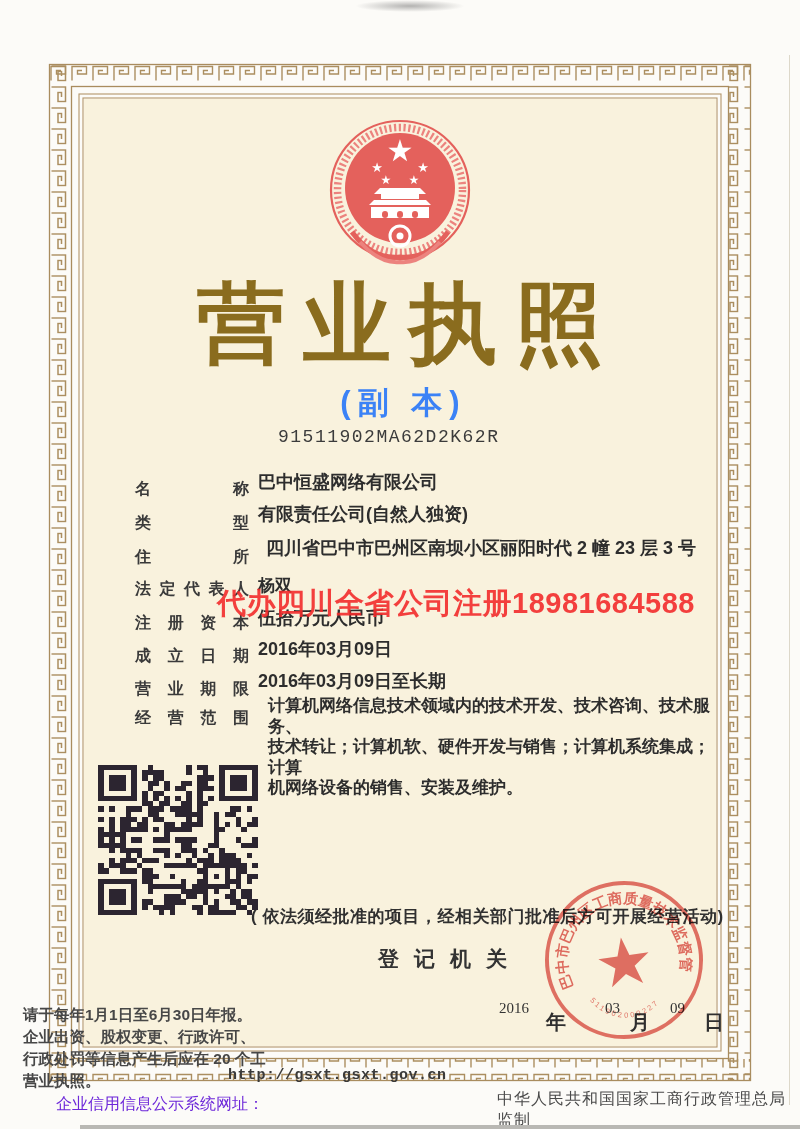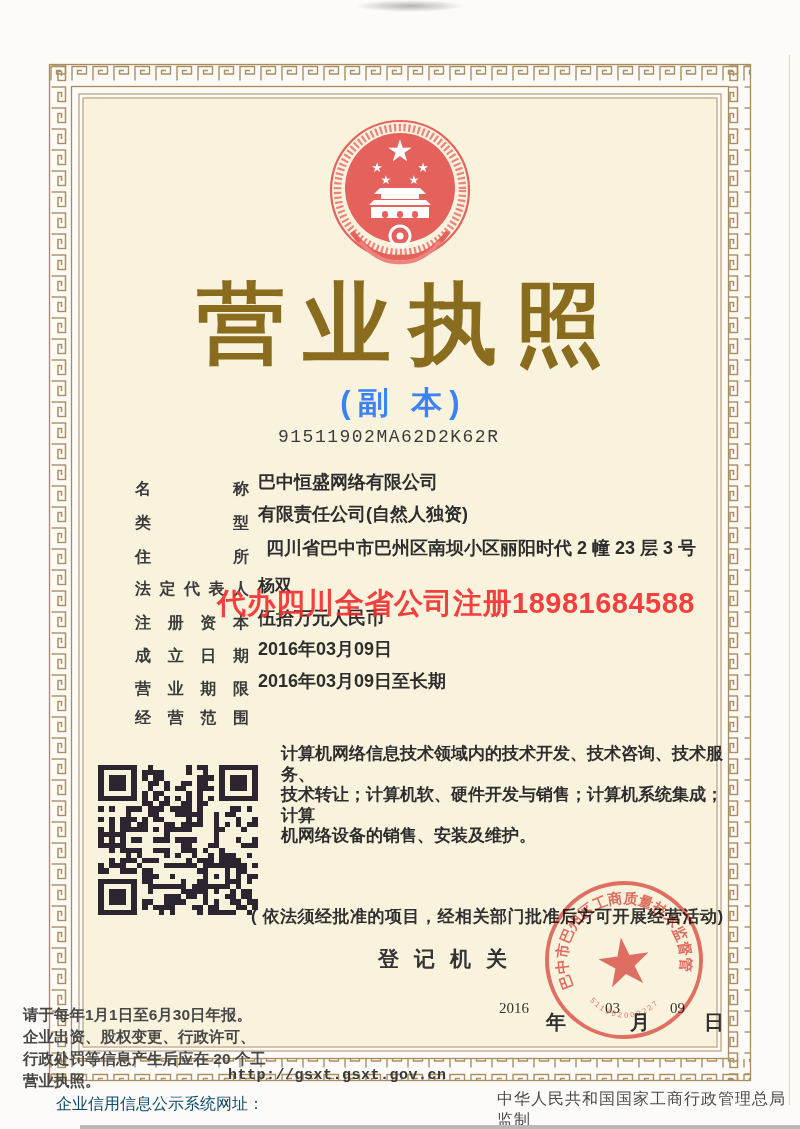--- a/index.html
+++ b/index.html
@@ -39,21 +39,21 @@
   .registrar{left:378px;top:945px;font-size:21px;font-weight:bold;color:#333;letter-spacing:15px;white-space:nowrap;}
   .date-row{left:499px;top:1000px;width:235px;height:36px;}
   .date-num{position:absolute;top:0;font-family:"Liberation Serif","DejaVu Serif",serif;font-size:15px;color:#343434;}
   .date-unit{position:absolute;top:9px;font-size:20px;font-weight:bold;color:#2f2f2f;}
   
   .seal-svg{left:532px;top:868px;mix-blend-mode:multiply;opacity:.85;}
   
   .annual{left:23px;top:1004px;width:250px;font-size:15.5px;font-weight:bold;color:#474747;line-height:22px;}
   .gov-url{left:228px;top:1067px;font-family:"Liberation Mono","DejaVu Sans Mono",monospace;
     font-size:15px;font-weight:bold;color:#3a3a3a;letter-spacing:.5px;}
-  .publicity{left:56px;top:1094px;font-size:16px;color:#0c4a6e;}
+  .publicity{left:56px;top:1094px;font-size:16px;color:#6d28d9;}
   .supervisor{left:497px;top:1089px;font-size:16px;color:#4a4a4a;letter-spacing:1px;font-weight:500;}
 </style>
 </head>
 <body>
 
 <div class="abs paper"></div>
 
 <svg class="abs border-svg" width="704" height="1019">
   <defs>
     <pattern id="mk" width="21" height="21" patternUnits="userSpaceOnUse">
@@ -120,21 +120,21 @@
 <div class="abs f-label" style="top:613px;">注册资本</div>
 <div class="abs f-value" style="top:606px;">伍拾万元人民币</div>
 
 <div class="abs f-label" style="top:646px;">成立日期</div>
 <div class="abs f-value" style="top:637px;">2016年03月09日</div>
 
 <div class="abs f-label" style="top:679px;">营业期限</div>
 <div class="abs f-value" style="top:669px;">2016年03月09日至长期</div>
 
 <div class="abs f-label" style="top:708px;">经营范围</div>
-<div class="abs scope-value" style="top:744px;margin-left:13px;">
+<div class="abs scope-value" style="top:696px;">
   <div>计算机网络信息技术领域内的技术开发、技术咨询、技术服务、</div>
   <div>技术转让；计算机软、硬件开发与销售；计算机系统集成；计算</div>
   <div>机网络设备的销售、安装及维护。</div>
 </div>
 
 <div class="abs watermark">代办四川全省公司注册18981684588</div>
 
 <svg id="qr" class="abs qr-svg" width="160" height="150" viewBox="0 0 29 29" preserveAspectRatio="none" shape-rendering="crispEdges">
     <rect x="0" y="0" width="1" height="1" fill="#2c2530"></rect>
     <rect x="1" y="0" width="1" height="1" fill="#2c2530"></rect>

